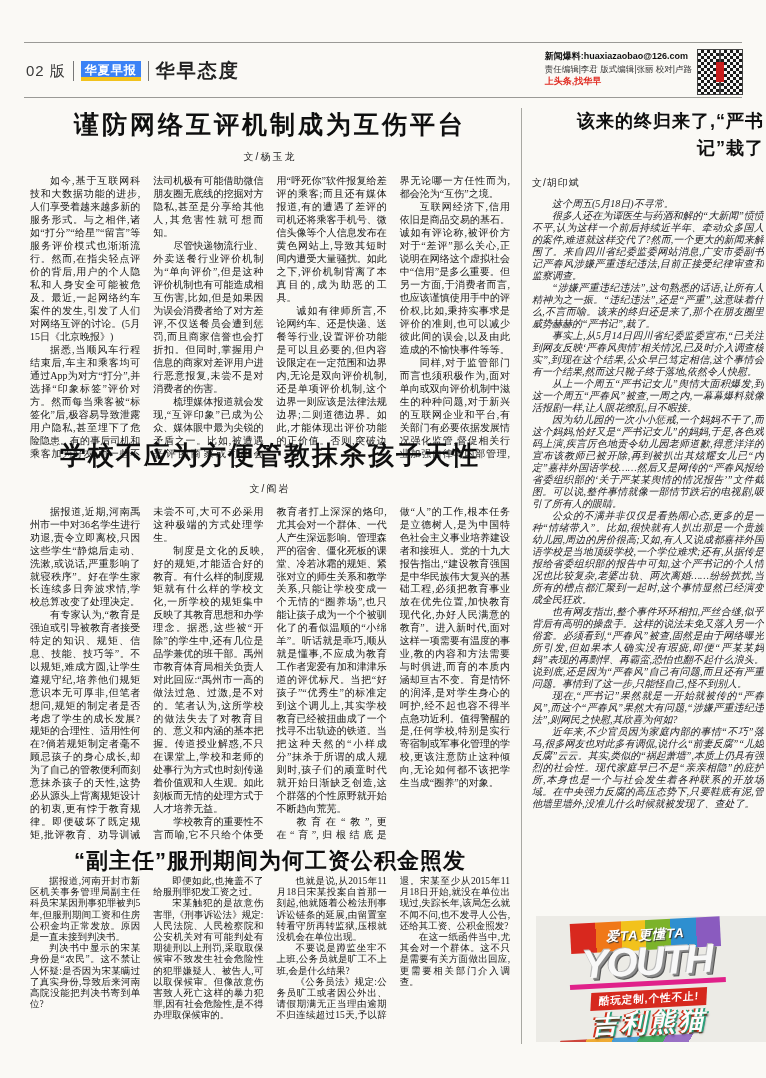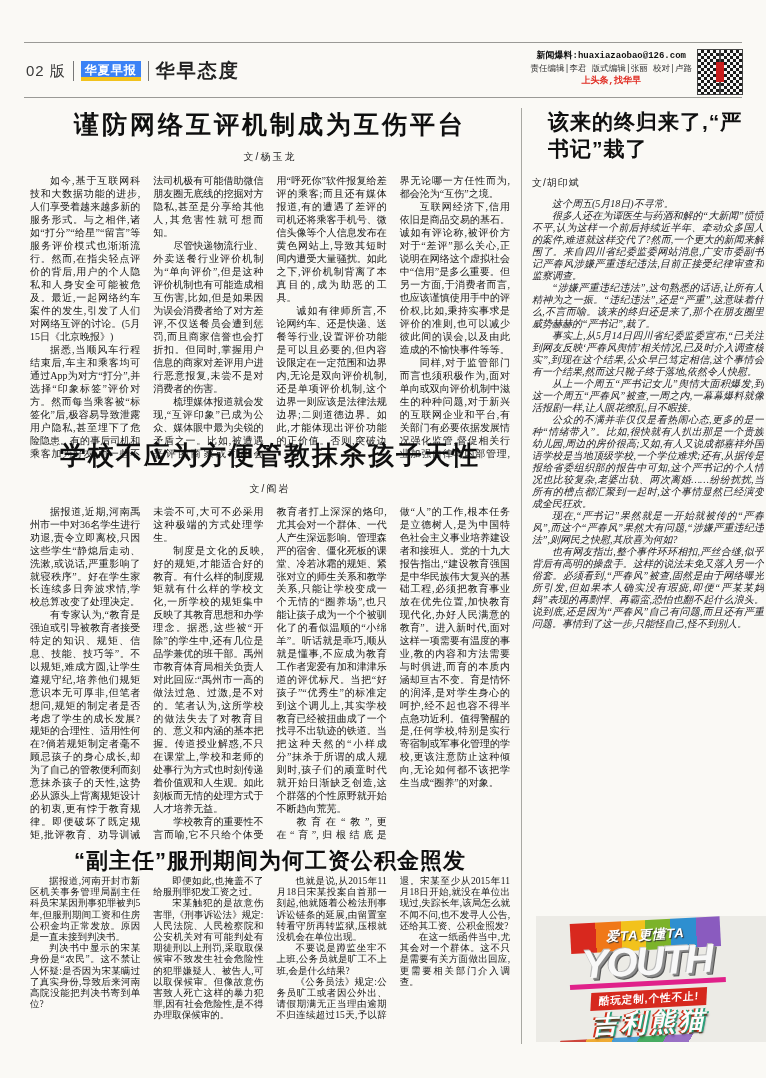--- a/index.html
+++ b/index.html
@@ -11,22 +11,22 @@
   
   .masthead{position:absolute;left:24px;top:50px;width:718px;height:44px;}
   .brand-row{position:absolute;left:2px;top:8px;display:flex;align-items:center;gap:7px;
              font-family:"Liberation Sans",sans-serif;}
   .pageno{font-size:15px;color:#3a3a3a;letter-spacing:1px;}
   .bar-sep{width:1px;height:20px;background:#777;}
   .paper-logo{background:#3b82f6;color:#fff;font-weight:bold;font-size:12px;
               padding:2px 4px 0 4px;line-height:14px;letter-spacing:1px;
               border-bottom:4px solid #f2c21c;}
   .section-name{font-size:19px;font-weight:600;color:#222;letter-spacing:2px;}
-  .head-right{position:absolute;right:50px;top:0;text-align:center;
-              font-family:Liberation Mono, monospace;margin-left:24px;}
+  .head-right{position:absolute;right:50px;top:0;text-align:left;
+              font-family:Liberation Sans, sans-serif;margin-left:24px;}
   .tipline{font-size:9px;font-weight:bold;color:#111;line-height:13px;}
   .editors{font-size:8.5px;color:#333;line-height:12px;}
   .slogan{font-size:9px;font-weight:bold;color:#e02a20;line-height:13px;}
   .qr-wrap{position:absolute;right:0;top:0;width:44px;height:44px;display:flex;gap:2px;}
   .qr{width:21px;height:44px;background:
       repeating-conic-gradient(#1b1b1b 0% 25%, #f6f6f6 0% 50%);
       background-size:6px 6px;outline:1px solid #444;}
   .qr-tag{position:absolute;left:18px;top:12px;width:8px;height:20px;background:#c81e1e;}
 
   
@@ -37,21 +37,21 @@
           font-family:"Liberation Sans",sans-serif;}
   .body-cols{column-gap:13px;text-align:justify;overflow:hidden;color:#161616;}
   .body-cols p,.body-flow p{margin:0;text-indent:2em;}
 
   .art-top{left:30px;top:108px;width:480px;}
   .art-top h1{font-size:25px;letter-spacing:3px;}
   .art-top .byline{margin:9px 0 10px;}
   .art-top .body-cols{column-count:4;height:288px;font-size:10px;line-height:13px;}
 
   .art-right{left:532px;top:108px;width:232px;}
-  .art-right h1{font-size:21px;text-align:left;line-height:27px;letter-spacing:1px;margin-left:16px;}
+  .art-right h1{font-size:18px;text-align:right;line-height:27px;letter-spacing:1px;}
   .art-right .byline{text-align:left;margin:14px 0 8px;letter-spacing:1px;}
   .body-flow{height:712px;overflow:hidden;text-align:justify;font-size:10px;
              line-height:12px;font-style:italic;color:#19191f;}
 
   .art-mid{left:30px;top:438px;width:480px;}
   .art-mid h1{font-size:26px;letter-spacing:2px;}
   .art-mid .byline{margin:9px 0 10px;}
   .art-mid .body-cols{column-count:4;height:340px;font-size:10px;line-height:12.9px;}
 
   .art-bot{left:30px;top:846px;width:480px;}
@@ -129,23 +129,25 @@
 
   <div class="art art-right">
     <h1>该来的终归来了,“严书记”栽了</h1>
     <div class="byline">文/胡印斌</div>
     <div class="body-flow">
         <p>这个周五(5月18日)不寻常。</p>
         <p>很多人还在为谭医生与药酒和解的“大新闻”愤愤不平,认为这样一个前后持续近半年、牵动众多国人的案件,难道就这样交代了?然而,一个更大的新闻来解围了。来自四川省纪委监委网站消息,广安市委副书记严春风涉嫌严重违纪违法,目前正接受纪律审查和监察调查。</p>
         <p>“涉嫌严重违纪违法”,这句熟悉的话语,让所有人精神为之一振。“违纪违法”,还是“严重”,这意味着什么,不言而喻。该来的终归还是来了,那个在朋友圈里威势赫赫的“严书记”,栽了。</p>
         <p>事实上,从5月14日四川省纪委监委宣布,“已关注到网友反映‘严春风舆情’相关情况,已及时介入调查核实”,到现在这个结果,公众早已笃定相信,这个事情会有一个结果,然而这只靴子终于落地,依然令人快慰。</p>
         <p>从上一个周五“严书记女儿”舆情大面积爆发,到这一个周五“严春风”被查,一周之内,一幕幕爆料就像活报剧一样,让人眼花缭乱,目不暇接。</p>
+        <p>因为幼儿园的一次小小惩戒,一个妈妈不干了,而这个妈妈,恰好又是“严书记女儿”的妈妈,于是,各色戏码上演,疾言厉色地责令幼儿园老师道歉,得意洋洋的宣布该教师已被开除,再到被扒出其炫耀女儿已“内定”嘉祥外国语学校……然后又是网传的“严春风报给省委组织部的‘关于严某某舆情的情况报告’”文件截图。可以说,整件事情就像一部情节跌宕的电视剧,吸引了所有人的眼睛。</p>
         <p>公众的不满并非仅仅是看热闹心态,更多的是一种“情绪带入”。比如,很快就有人扒出那是一个贵族幼儿园,周边的房价很高;又如,有人又说成都嘉祥外国语学校是当地顶级学校,一个学位难求;还有,从据传是报给省委组织部的报告中可知,这个严书记的个人情况也比较复杂,老婆出轨、两次离婚……纷纷扰扰,当所有的槽点都汇聚到一起时,这个事情显然已经演变成全民狂欢。</p>
+        <p>也有网友指出,整个事件环环相扣,严丝合缝,似乎背后有高明的操盘手。这样的说法未免又落入另一个俗套。必须看到,“严春风”被查,固然是由于网络曝光所引发,但如果本人确实没有瑕疵,即便“严某某妈妈”表现的再剽悍、再霸蛮,恐怕也翻不起什么浪头。说到底,还是因为“严春风”自己有问题,而且还有严重问题。事情到了这一步,只能怪自己,怪不到别人。</p>
         <p>现在,“严书记”果然就是一开始就被传的“严春风”,而这个“严春风”果然大有问题,“涉嫌严重违纪违法”,则网民之快慰,其欣喜为何如?</p>
-        <p>也有网友指出,整个事件环环相扣,严丝合缝,似乎背后有高明的操盘手。这样的说法未免又落入另一个俗套。必须看到,“严春风”被查,固然是由于网络曝光所引发,但如果本人确实没有瑕疵,即便“严某某妈妈”表现的再剽悍、再霸蛮,恐怕也翻不起什么浪头。说到底,还是因为“严春风”自己有问题,而且还有严重问题。事情到了这一步,只能怪自己,怪不到别人。</p>
+        <p>近年来,不少官员因为家庭内部的事情“不巧”落马,很多网友也对此多有调侃,说什么“前妻反腐”“儿媳反腐”云云。其实,类似的“祸起萧墙”,本质上仍具有强烈的社会性。现代家庭早已不是“亲亲相隐”的庇护所,本身也是一个与社会发生着各种联系的开放场域。在中央强力反腐的高压态势下,只要鞋底有泥,管他墙里墙外,没准儿什么时候就被发现了、查处了。</p>
       </div>
   </div>
 
   <div class="art art-mid">
     <h1>学校不应为方便管教抹杀孩子天性</h1>
     <div class="byline">文/阎岩</div>
     <div class="body-cols">
         <p>据报道,近期,河南禹州市一中对36名学生进行劝退,责令立即离校,只因这些学生“静熄后走动、洗漱,或说话,严重影响了就寝秩序”。好在学生家长连续多日奔波求情,学校总算改变了处理决定。</p>
         <p>有专家认为,“教育是强迫或引导被教育者接受特定的知识、规矩、信息、技能、技巧等”。不以规矩,难成方圆,让学生遵规守纪,培养他们规矩意识本无可厚非,但笔者想问,规矩的制定者是否考虑了学生的成长发展?规矩的合理性、适用性何在?倘若规矩制定者毫不顾忌孩子的身心成长,却为了自己的管教便利而刻意抹杀孩子的天性,这势必从源头上背离规矩设计的初衷,更有悖于教育规律。即便破坏了既定规矩,批评教育、劝导训诫未尝不可,大可不必采用这种极端的方式处理学生。</p>
         <p>制度是文化的反映,好的规矩,才能适合好的教育。有什么样的制度规矩就有什么样的学校文化,一所学校的规矩集中反映了其教育思想和办学理念。据悉,这些被“开除”的学生中,还有几位是品学兼优的班干部。禹州市教育体育局相关负责人对此回应:“禹州市一高的做法过急、过激,是不对的。笔者认为,这所学校的做法失去了对教育目的、意义和内涵的基本把握。传道授业解惑,不只在课堂上,学校和老师的处事行为方式也时刻传递着价值观和人生观。如此刻板而无情的处理方式于人才培养无益。</p>

